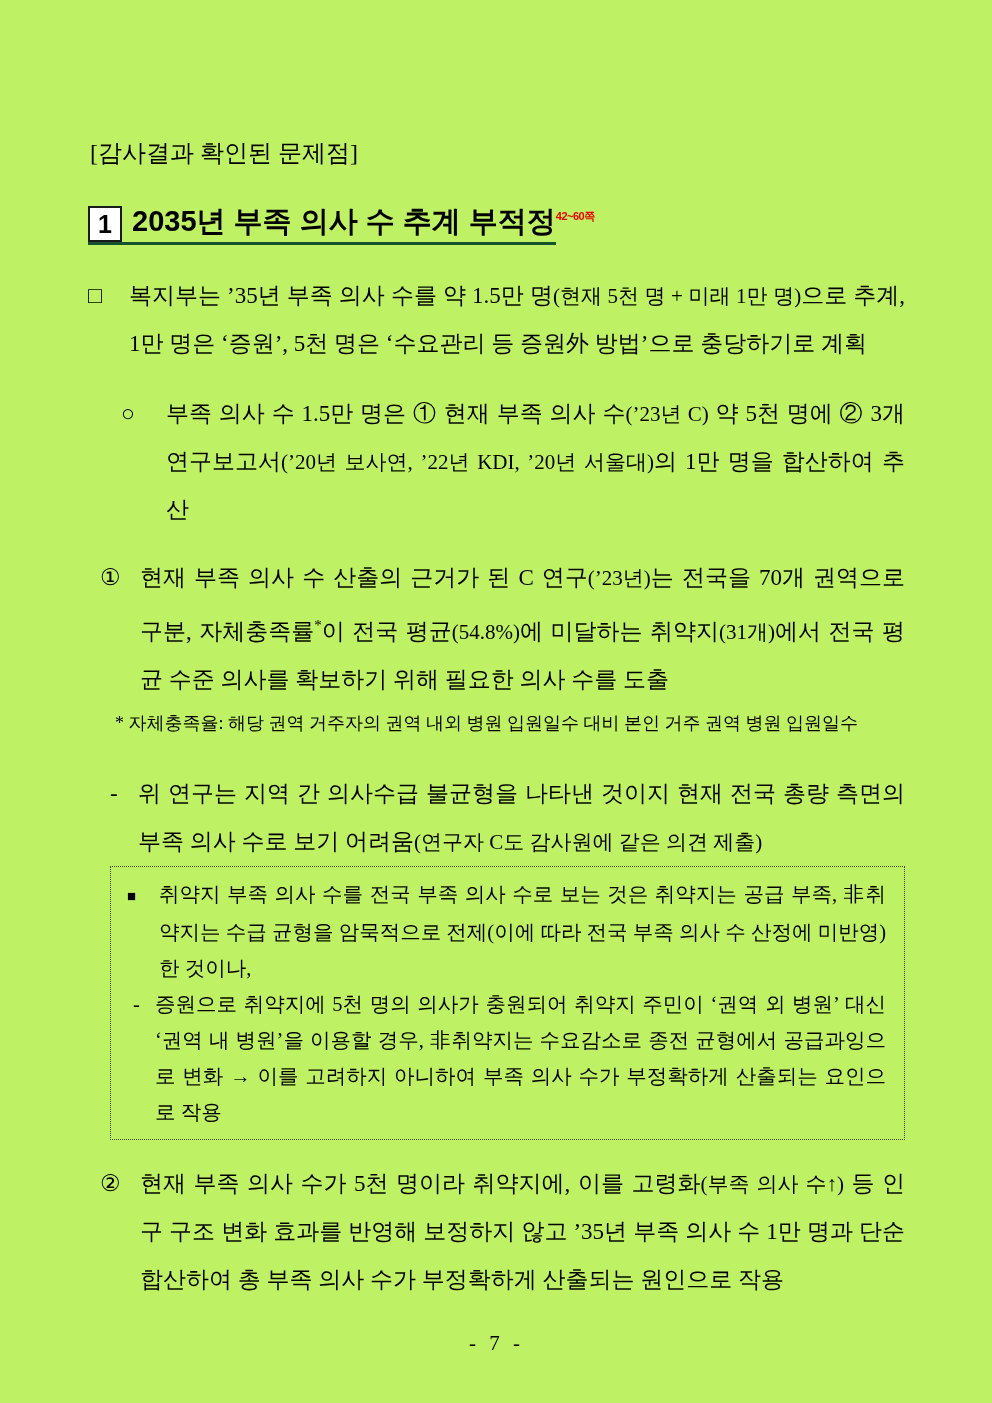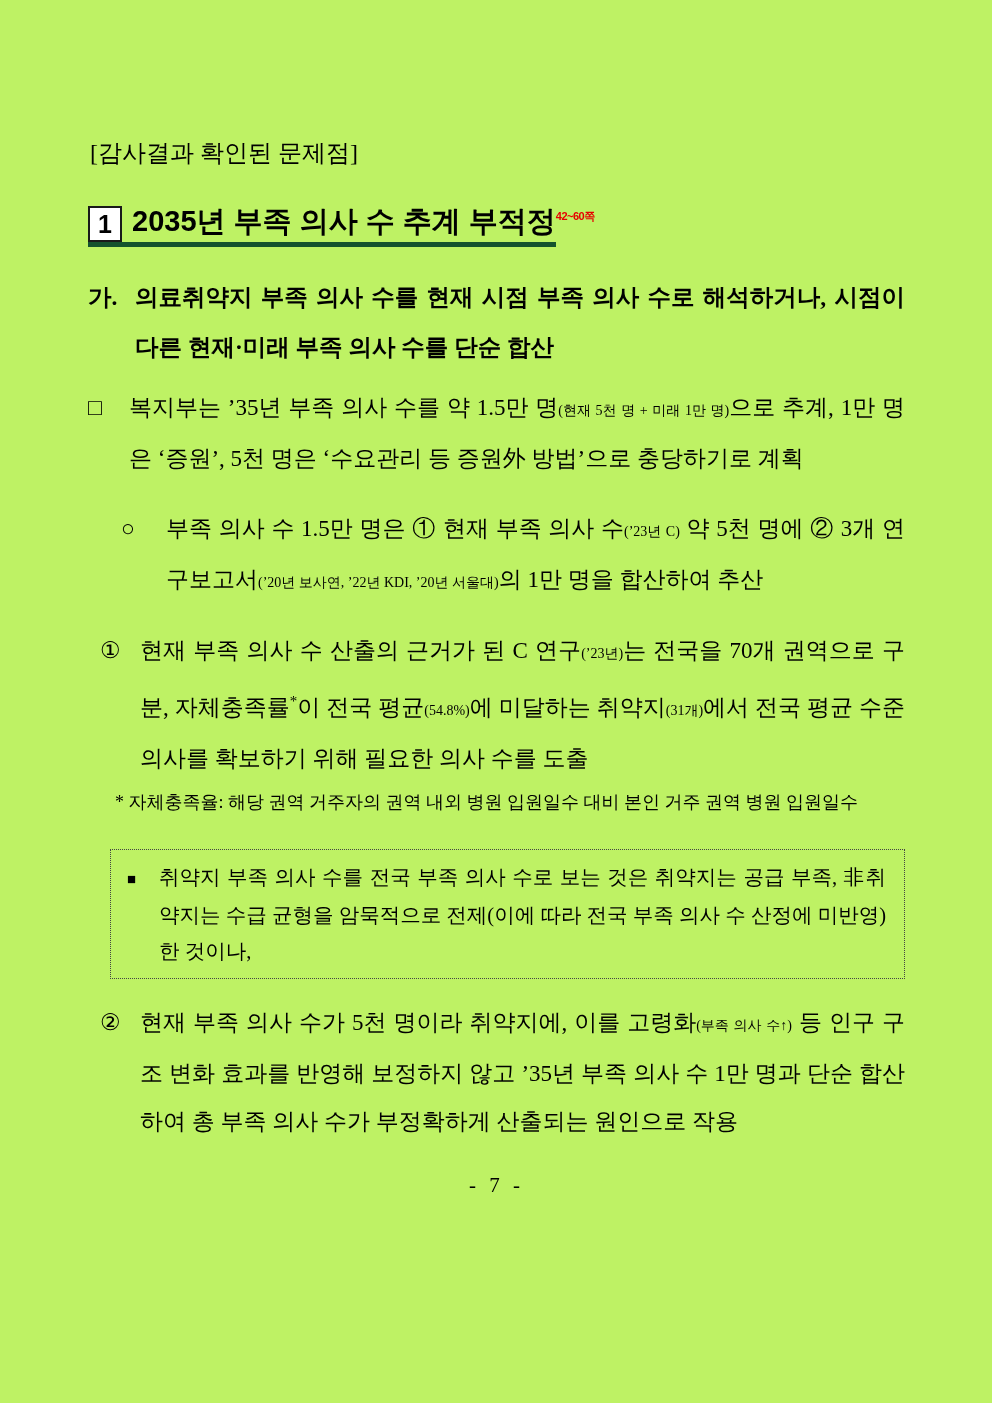--- a/index.html
+++ b/index.html
@@ -22,21 +22,21 @@
   }
   .main-heading {
     font-family: "Liberation Sans", "DejaVu Sans", sans-serif;
     font-weight: bold;
     font-size: 29px;
     line-height: 40px;
     margin: 0 0 30px 0;
     white-space: nowrap;
   }
   .heading-underline {
-    border-bottom: 5px solid #14532d;
+    border-bottom: 3px solid #14532d;
     padding-bottom: 5px;
   }
   .boxed-num {
     display: inline-block;
     border: 2px solid #1a1a1a;
     width: 30px;
     height: 32px;
     line-height: 32px;
     text-align: center;
     font-size: 25px;
@@ -80,21 +80,21 @@
   .para-point1 { margin-bottom: 4px; }
   .footnote {
     margin: 0 0 32px 27px;
     font-size: 18px;
     line-height: 30px;
     padding-left: 22px;
     text-indent: -22px;
   }
   .dash-note { margin-left: 22px; padding-left: 28px; text-indent: -28px; margin-bottom: 0; }
   .dash-note .b { width: 28px; }
-  .small { font-size: 14px; }
+  .small { font-size: 21px; }
   .sup { vertical-align: super; font-size: 15px; }
   .callout-box {
     box-sizing: border-box;
     margin: 0 0 20px 22px;
     width: 795px;
     border: 1.5px dotted #444;
     padding: 9px 18px 9px 16px;
     font-size: 20.5px;
     line-height: 36px;
     text-align: justify;
@@ -117,42 +117,45 @@
 <body>
 
 <div class="page">
 
   <div class="bracket-header">[감사결과 확인된 문제점]</div>
 
   <div class="main-heading">
     <span class="heading-underline"><span class="boxed-num">1</span><span>2035년 부족 의사 수 추계 부적정</span></span><span class="page-ref-sup" style="color: rgb(230, 0, 0);">42~60쪽</span>
   </div>
 
-  <div class="subheading">
-    <span class="b">가.</span><span>의료취약지 부족 의사 수를 현재 시점 부족 의사 수로 해석하거나, 시점이 다른 현재·미래 부족 의사 수를 단순 합산</span>
-  </div>
 
   <div class="para para-overview">
     <span class="b">□</span><span><span>복지부는 ’35년 부족 의사 수를 약 1.5만 명</span><span class="small">(현재 5천 명 + 미래 1만 명)</span><span>으로 추계, 1만 명은 ‘증원’, 5천 명은 ‘수요관리 등 증원外 방법’으로 충당하기로 계획</span></span>
   </div>
 
   <div class="para para-estimate">
     <span class="b">○</span><span><span>부족 의사 수 1.5만 명은 ① 현재 부족 의사 수</span><span class="small">(’23년 C)</span><span> 약 5천 명에 ② 3개 연구보고서</span><span class="small">(’20년 보사연, ’22년 KDI, ’20년 서울대)</span><span>의 1만 명을 합산하여 추산</span></span>
   </div>
 
   <div class="para para-point para-point1">
     <span class="b">①</span><span><span>현재 부족 의사 수 산출의 근거가 된 C 연구</span><span class="small">(’23년)</span><span>는 전국을 70개 권역으로 구분, 자체충족률</span><span class="sup">*</span><span>이 전국 평균</span><span class="small">(54.8%)</span><span>에 미달하는 취약지</span><span class="small">(31개)</span><span>에서 전국 평균 수준 의사를 확보하기 위해 필요한 의사 수를 도출</span></span>
   </div>
 
   <div class="footnote">* 자체충족율: 해당 권역 거주자의 권역 내외 병원 입원일수 대비 본인 거주 권역 병원 입원일수</div>
 
+  <div class="para dash-note">
+    <span class="b">-</span><span><span>위 연구는 지역 간 의사수급 불균형을 나타낸 것이지 현재 전국 총량 측면의 부족 의사 수로 보기 어려움</span><span class="small">(연구자 C도 감사원에 같은 의견 제출)</span></span>
+  </div>
 
   <div class="callout-box">
     <div class="box-item1">
       <span class="b">■</span><span>취약지 부족 의사 수를 전국 부족 의사 수로 보는 것은 취약지는 공급 부족, 非취약지는 수급 균형을 암묵적으로 전제(이에 따라 전국 부족 의사 수 산정에 미반영)한 것이나,</span>
+    </div>
+    <div class="box-item2">
+      <span class="b">-</span><span>증원으로 취약지에 5천 명의 의사가 충원되어 취약지 주민이 ‘권역 외 병원’ 대신 ‘권역 내 병원’을 이용할 경우, 非취약지는 수요감소로 종전 균형에서 공급과잉으로 변화 → 이를 고려하지 아니하여 부족 의사 수가 부정확하게 산출되는 요인으로 작용</span>
     </div>
   </div>
 
   <div class="para para-point para-point2">
     <span class="b">②</span><span><span>현재 부족 의사 수가 5천 명이라 취약지에, 이를 고령화</span><span class="small">(부족 의사 수↑)</span><span> 등 인구 구조 변화 효과를 반영해 보정하지 않고 ’35년 부족 의사 수 1만 명과 단순 합산하여 총 부족 의사 수가 부정확하게 산출되는 원인으로 작용</span></span>
   </div>
 
   <div class="page-footer">- 7 -</div>
 
 </div>

